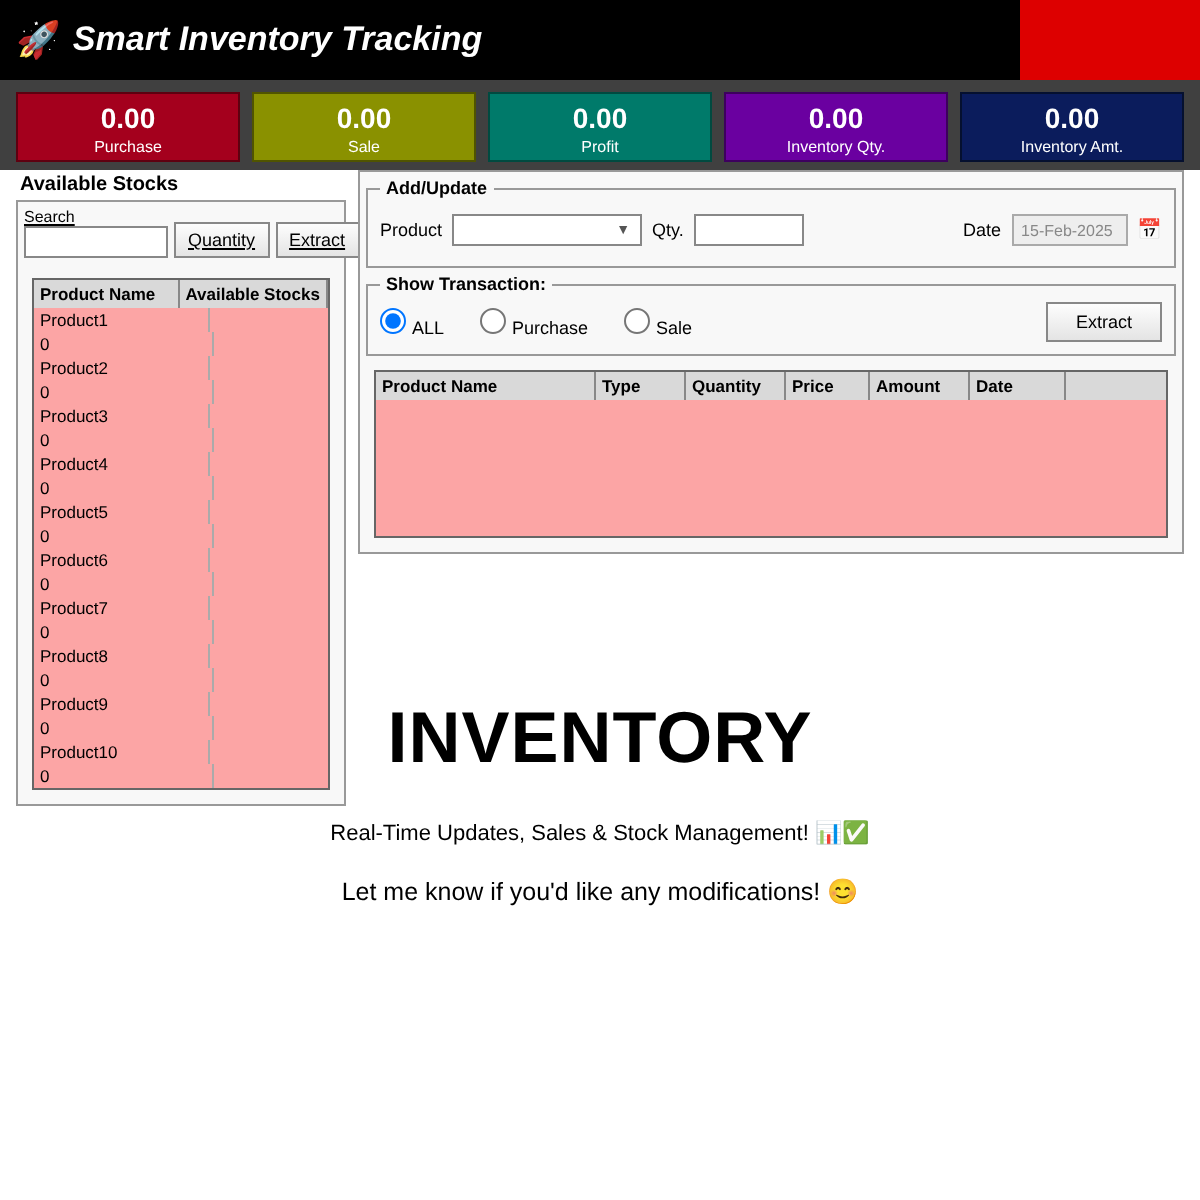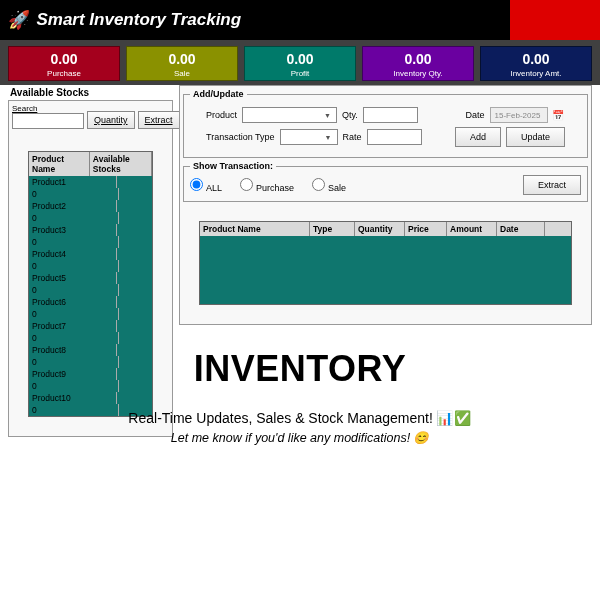--- a/index.html
+++ b/index.html
@@ -23,49 +23,49 @@
   .right { flex:1; }
   .section-title { font-size:10px; font-weight:bold; margin:2px 0 2px 2px; }
   .panel { border:1px solid #999; background:#f8f8f8; }
   .searchrow { display:flex; gap:3px; padding:3px; align-items:flex-end;text-decoration:underline; }
   .searchrow .col { display:flex; flex-direction:column; }
   .lbl-sm { font-size:8px; }
   input[type=text], .combo { border:1px solid #888; background:#fff; height:16px; font-size:9px; padding:0 3px; }
   .searchrow input { width:72px; }
   .btn { background:linear-gradient(#fdfdfd,#e4e4e4); border:1px solid #888; font-size:9px; height:18px; padding:0 6px; cursor:pointer; }
   .btn.big { height:20px; padding:0 14px; }
-  .grid { margin:19px; border:1px solid #666; background:#0f766e; font-size:8.5px; }
+  .grid { margin:7px; border:1px solid #666; background:#fca5a5; font-size:8.5px; }
   .grid .hdr { display:flex; background:#d9d9d9; color:#000; font-weight:bold; }
   .grid .hdr > div { border-right:1px solid #888; padding:2px 3px; }
   .grid .row { display:flex;flex-direction:column; }
   .grid .row > div { padding:1px 3px; border-right:1px solid #aaa; }
   .left .grid .c1 { width:88px; }
   .left .grid .c2 { width:90px; }
   .right .grid .tc1 { width:110px; }
   .right .grid .tc2 { width:45px; }
   .right .grid .tc3 { width:50px; }
   .right .grid .tc4 { width:42px; }
   .right .grid .tc5 { width:50px; }
   .right .grid .tc6 { width:48px; }
   .right .grid .body { height:68px; }
   fieldset { border:1px solid #999; margin:3px; padding:4px 6px 6px; }
   legend { font-size:9px; font-weight:bold; padding:0 3px; }
-  .formrow { display:flex; align-items:center; gap:5px; font-size:9px; margin:4px 16px; flex-wrap:nowrap; }
+  .formrow { display:flex; align-items:center; gap:5px; font-size:9px; margin:4px 0; flex-wrap:nowrap; }
   .formrow label { white-space:nowrap; }
   .combo { display:flex; align-items:center; justify-content:end; min-width:0; }
   .combo .caret { font-size:7px; padding:0 2px; color:#555; }
   .date-disabled { background:#eee; color:#888; border:1px solid #aaa; height:16px; font-size:8px; padding:0 4px; display:inline-flex; align-items:center; width:58px; }
   .cal { font-size:10px; }
   .radios { display:flex; gap:18px; align-items:center; font-size:9px;justify-content:center; }
   .radios input { margin-right:3px; }
 
   .title-block { text-align:center; margin-top:30px; }
   .big-title { font-size:36px; font-weight:900; line-height:1.05; letter-spacing:0.5px; }
-  .sub1 { margin-top:22px; font-size:14px; }
-  .sub2 { margin-top:4px; font-size:12.5px;font-style:italic; }
+  .sub1 { margin-top:22px; font-size:11px; }
+  .sub2 { margin-top:15px; font-size:12.5px; }
 </style>
 </head>
 <body>
 
 <div class="topbar">
   <div class="black">
     <span class="rocket">🚀</span>
     <span>Smart Inventory Tracking</span>
   </div>
   <div class="red"></div>
@@ -165,31 +165,20 @@
           <label>Product</label>
           <div class="combo" style="width:95px">
               <span class="caret">▼</span>
             </div>
           <label>Qty.</label>
           <input type="text" style="width: 55px;">
           <span style="flex:1"></span>
           <label>Date</label>
           <span class="date-disabled">15-Feb-2025</span>
           <span class="cal">📅</span>
-        </div>
-        <div class="formrow">
-          <label>Transaction Type</label>
-          <div class="combo" style="width:58px">
-              <span class="caret">▼</span>
-            </div>
-          <label>Rate</label>
-          <input type="text" style="width: 55px;">
-          <span style="flex:1"></span>
-          <button class="btn big">Add</button>
-          <button class="btn big">Update</button>
         </div>
       </fieldset>
       <fieldset>
         <legend>Show Transaction:</legend>
         <div class="radios">
           <label><input type="radio" name="st" checked="" style=""><span>ALL</span></label>
           <label><input type="radio" name="st" style=""><span>Purchase</span></label>
           <label><input type="radio" name="st" style=""><span>Sale</span></label>
           <span style="flex:1"></span>
           <button class="btn big">Extract</button>

